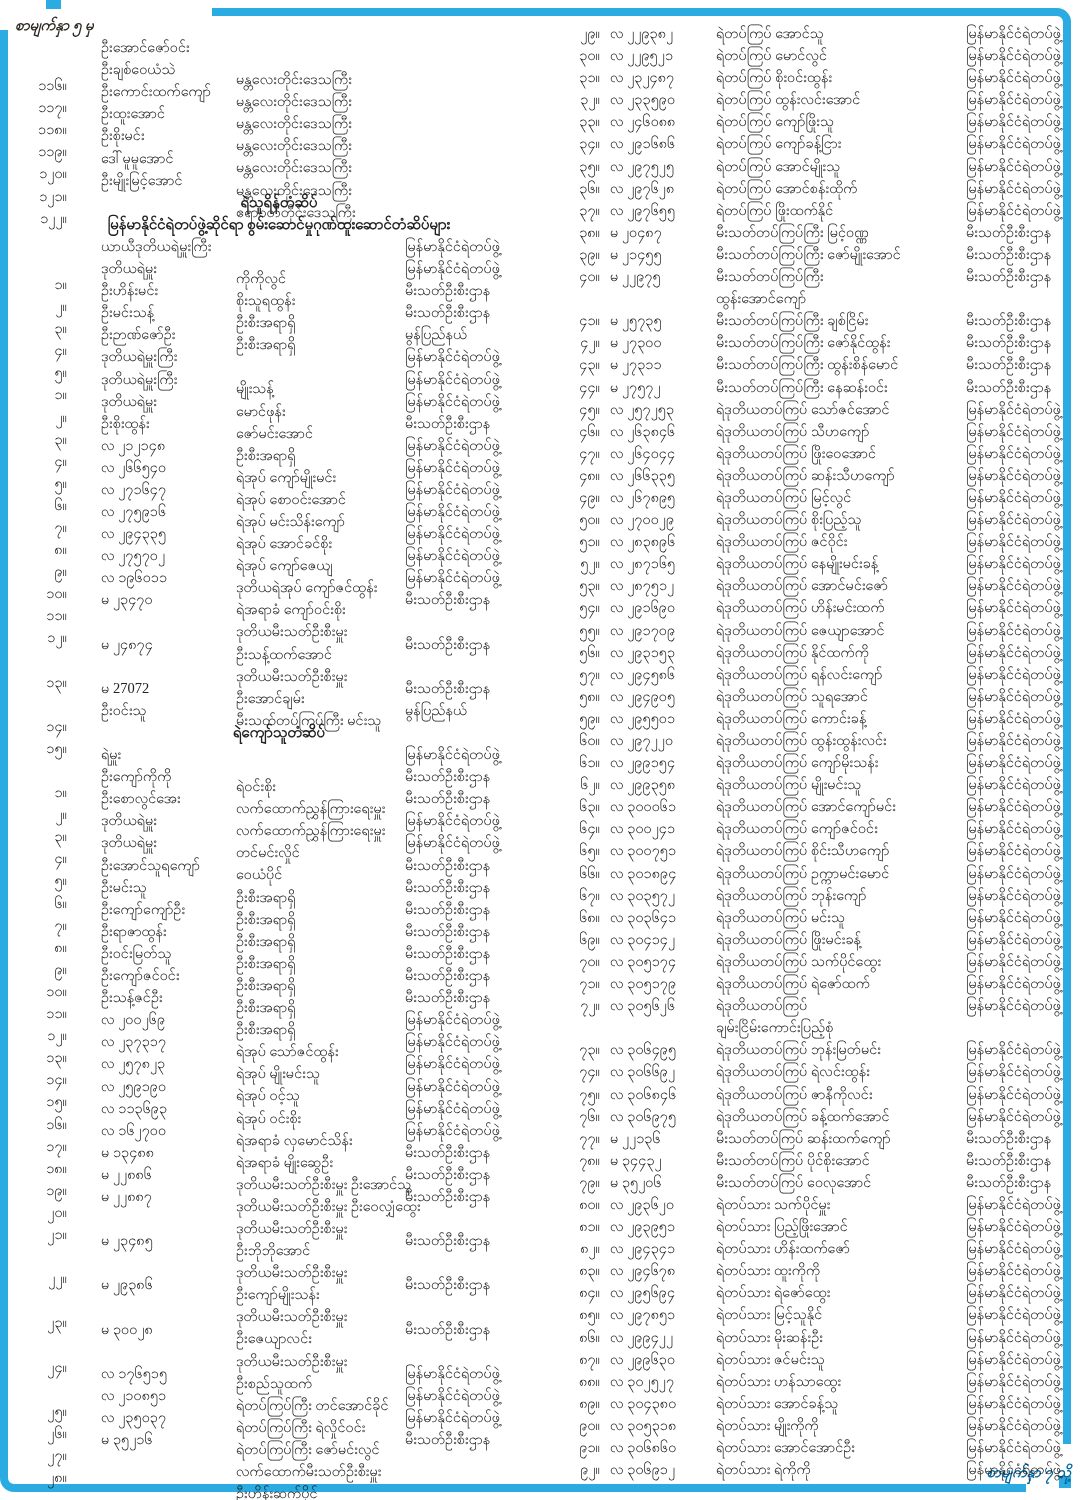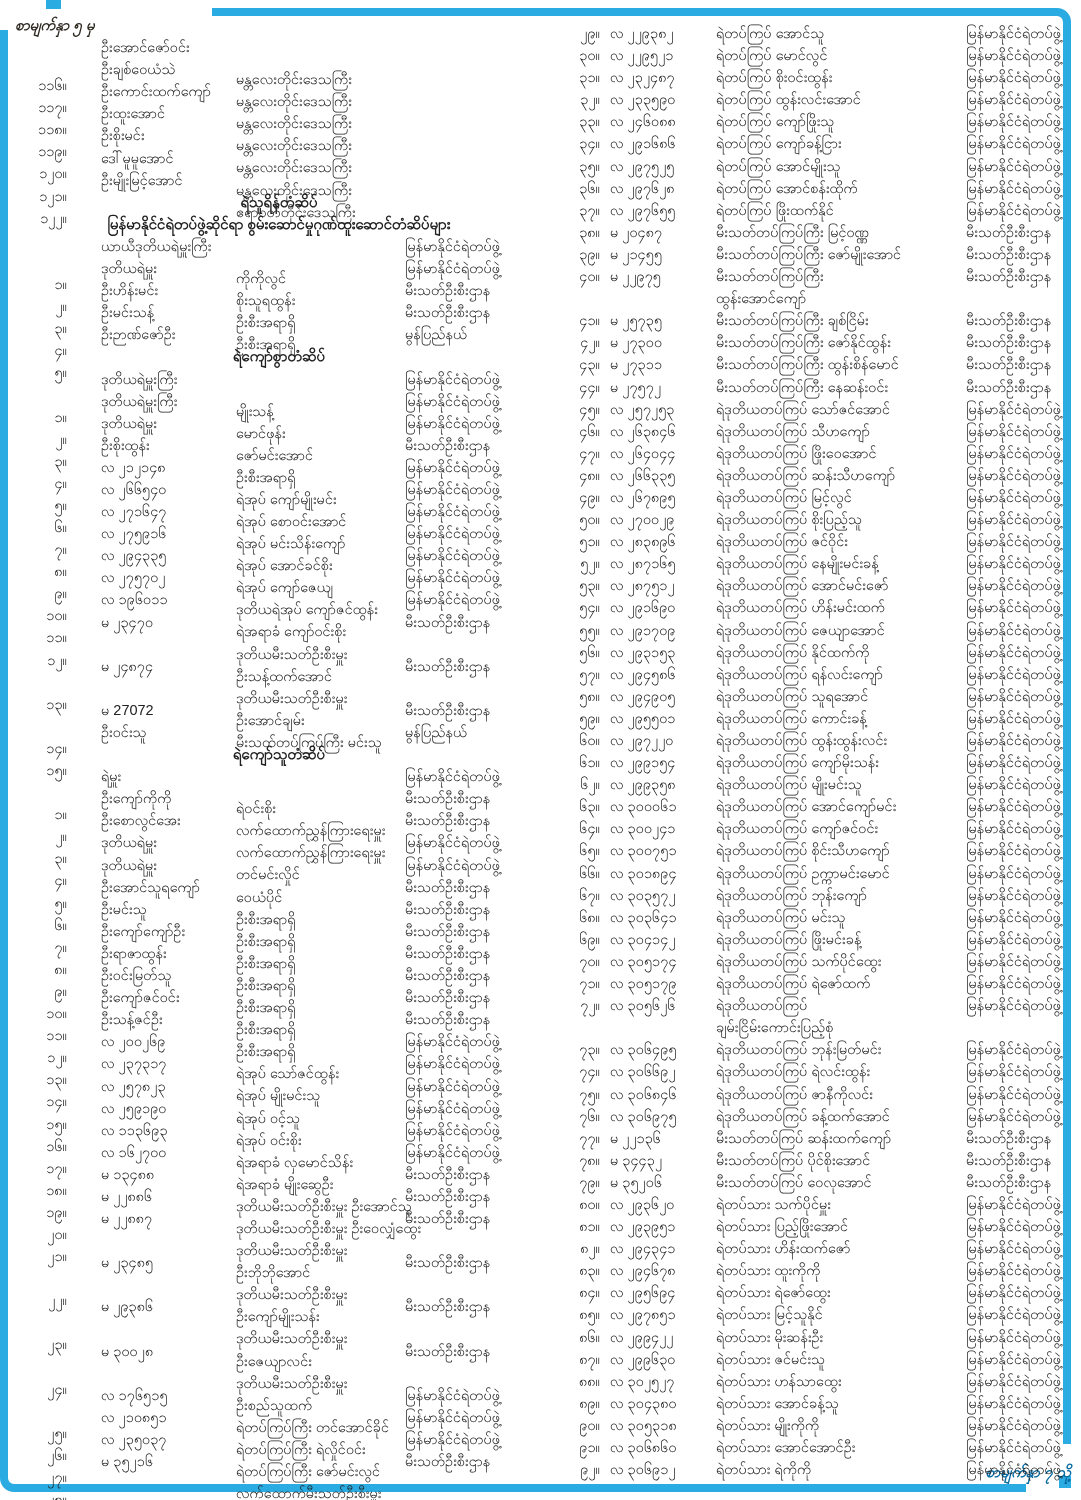--- a/index.html
+++ b/index.html
@@ -1,18 +1,18 @@
 <!DOCTYPE html>
 <html><head>
 <meta charset="utf-8">
 <style>
   html,body{margin:0;padding:0;background:#e8e8e8;}
   .page{
     position:relative;width:1081px;height:1500px;background:#ffffff;
-    font-family:Liberation Sans, sans-serif;color:#212121;overflow:hidden;
+    font-family:Liberation Serif, serif;color:#212121;overflow:hidden;
   }
   .frame{
     position:absolute;left:0;top:8px;width:1071px;height:1484px;
     box-sizing:border-box;border:8px solid #2aabe2;border-radius:14px;
   }
   .notch-tl{position:absolute;left:0;top:0;width:212px;height:30px;background:#ffffff;}
   .chip-tl{position:absolute;left:46px;top:0;width:15px;height:9px;background:#2aabe2;}
   .notch-br{position:absolute;left:1026px;top:1444px;width:55px;height:56px;background:#ffffff;}
   .chip-br{position:absolute;left:1059px;top:1476px;width:12px;height:12px;background:#2aabe2;}
 
@@ -112,21 +112,20 @@
         <span class="n">၄။</span>
         <span class="c1">ဦးမင်းသန့်</span>
         <span class="c2">ဦးစီးအရာရှိ</span>
         <span class="c3">မီးသတ်ဦးစီးဌာန</span>
       </div>
       <div class="row">
         <span class="n">၅။</span>
         <span class="c1">ဦးဉာဏ်ဇော်ဦး</span>
         <span class="c3">မွန်ပြည်နယ်</span>
       </div>
-      <div class="heading">ရဲကျော်စွာတံဆိပ်</div>
       <div class="row">
         <span class="n">၁။</span>
         <span class="c1">ဒုတိယရဲမှူးကြီး</span>
         <span class="c2">မျိုးသန့်</span>
         <span class="c3">မြန်မာနိုင်ငံရဲတပ်ဖွဲ့</span>
       </div>
       <div class="row">
         <span class="n">၂။</span>
         <span class="c1">ဒုတိယရဲမှူးကြီး</span>
         <span class="c2">မောင်ဖုန်း</span>

